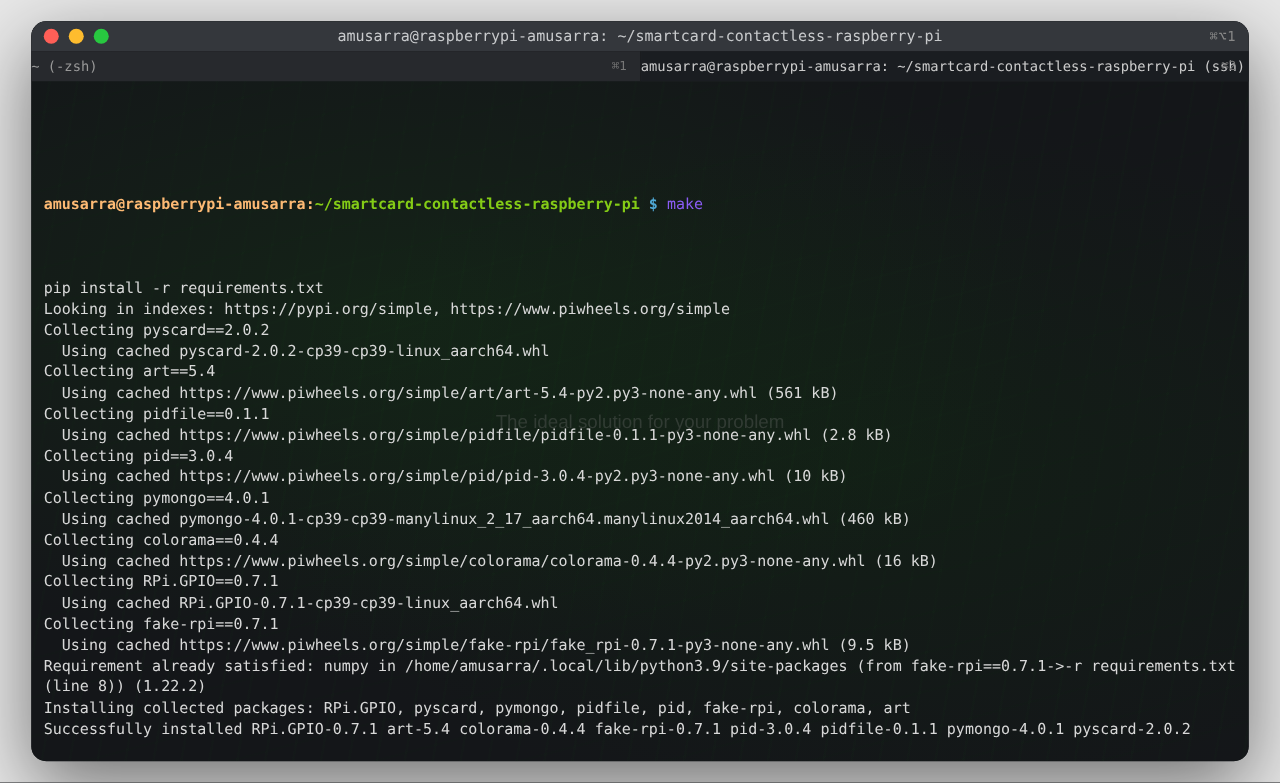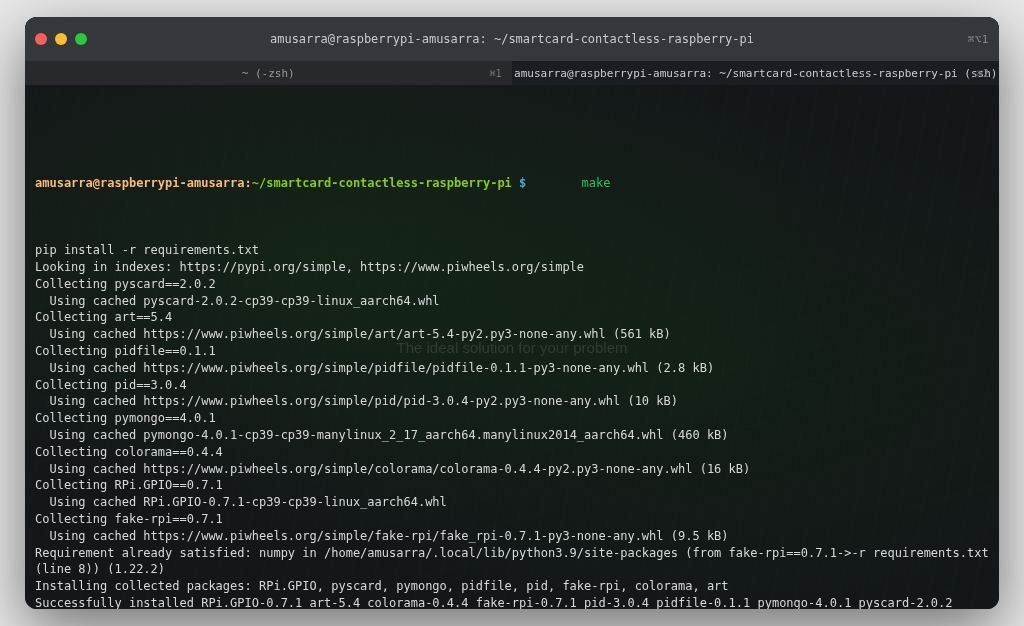--- a/index.html
+++ b/index.html
@@ -36,21 +36,21 @@
   .matrix-bg::before {
     content: "";
     position: absolute;
     inset: 0;
     background-image:
       repeating-linear-gradient(100deg, rgba(30,90,30,0.06) 0 2px, transparent 2px 22px),
       repeating-linear-gradient(-15deg, rgba(30,90,30,0.04) 0 2px, transparent 2px 30px);
     opacity: 0.7;
   }
   .titlebar {
-    height: 44px;
+    height: 24px;
     background: #34373c;
     display: flex;
     align-items: center;
     padding: 2px 10px;
     position: relative;
     z-index: 2;
   }
   .traffic {
     display: flex;
     gap: 8px;
@@ -81,21 +81,20 @@
     display: flex;
     z-index: 2;
     position: relative;
     font-size: 11px;
     color: #999;
   }
   .tab {
     flex: 1;
     display: flex;
     align-items: center;
-    justify-content: center;
     border-right: 1px solid #1a1c1f;
     position: relative;
     cursor: pointer;
   }
   .tab:last-child { border-right: none; }
   .tab.active {
     background: #1a1d21;
     color: #ccc;
   }
   .tab-marker {
@@ -135,21 +134,21 @@
     display: block;
     font-size: 15px;
     font-weight: 400;
     color: rgba(120,120,120,0.30);
     margin-top: 2px;
   }
   .line { position: relative; z-index: 1; }
   .prompt-user { color: #fdba74; font-weight: 600; }
   .prompt-path { color: #84cc16; font-weight: 600; }
   .prompt-dollar { color: #4fa8d6; font-weight: 600; }
-  .cmd { color: #22c55e; margin-left: 48px; }
+  .cmd { color: #8b5cf6; }
 </style>
 </head>
 <body>
 
 <div class="window">
   <div class="matrix-bg"></div>
 
   <div class="titlebar">
     <div class="traffic">
       <div class="dot red"></div>

